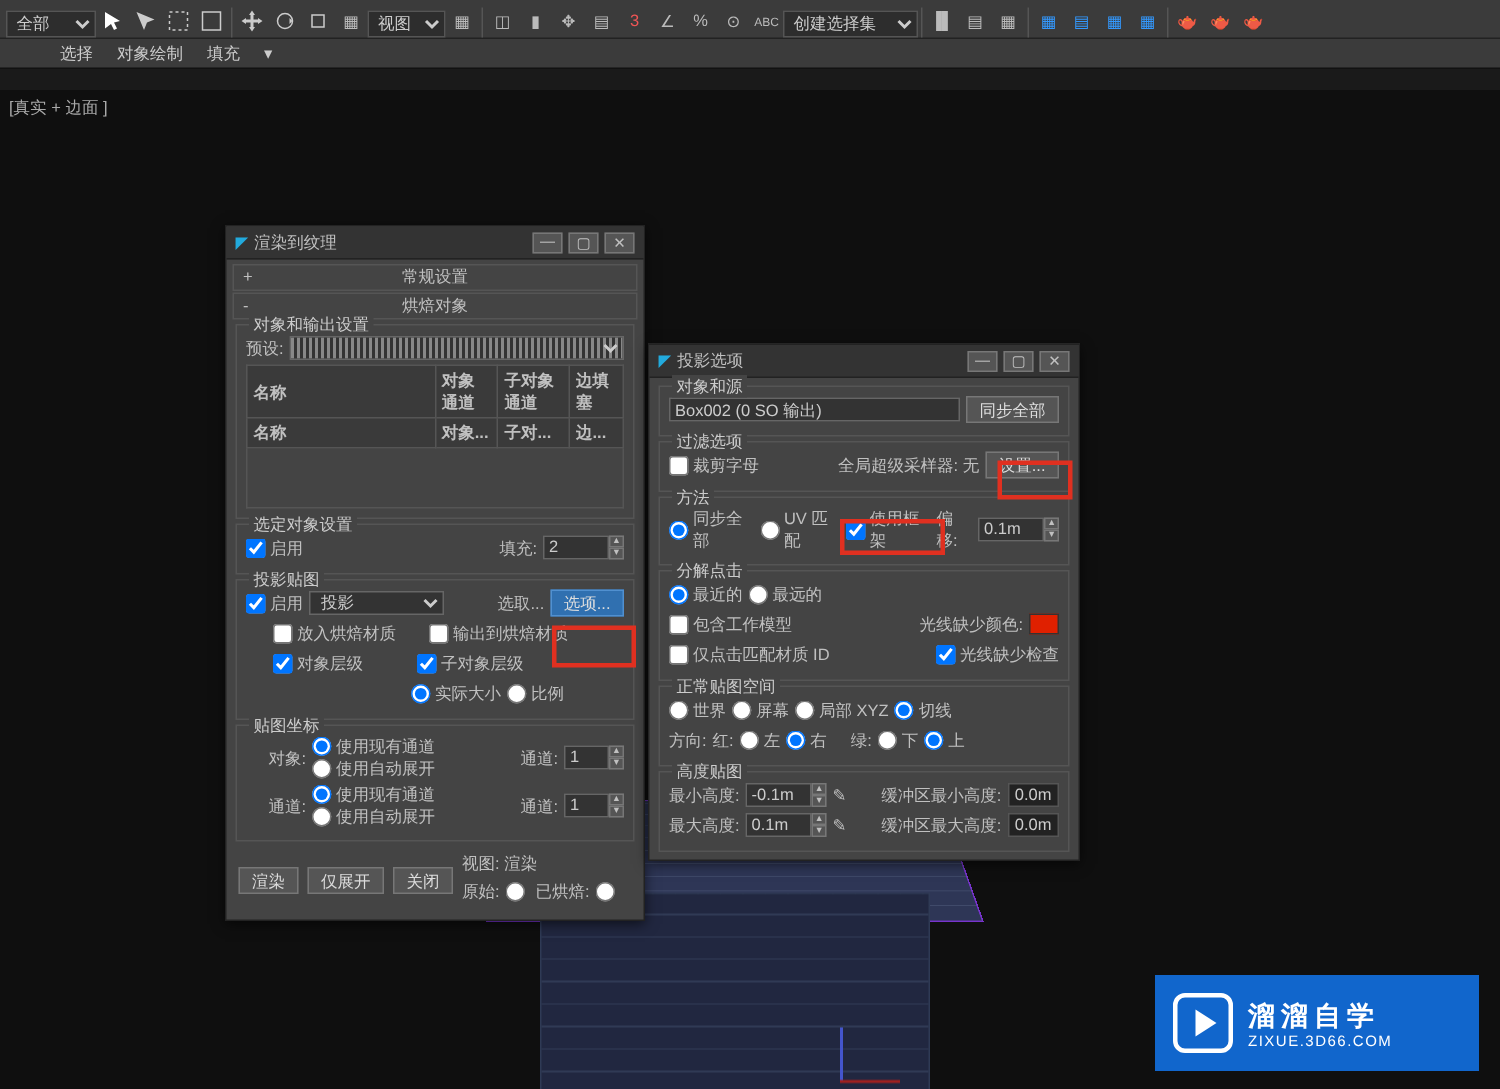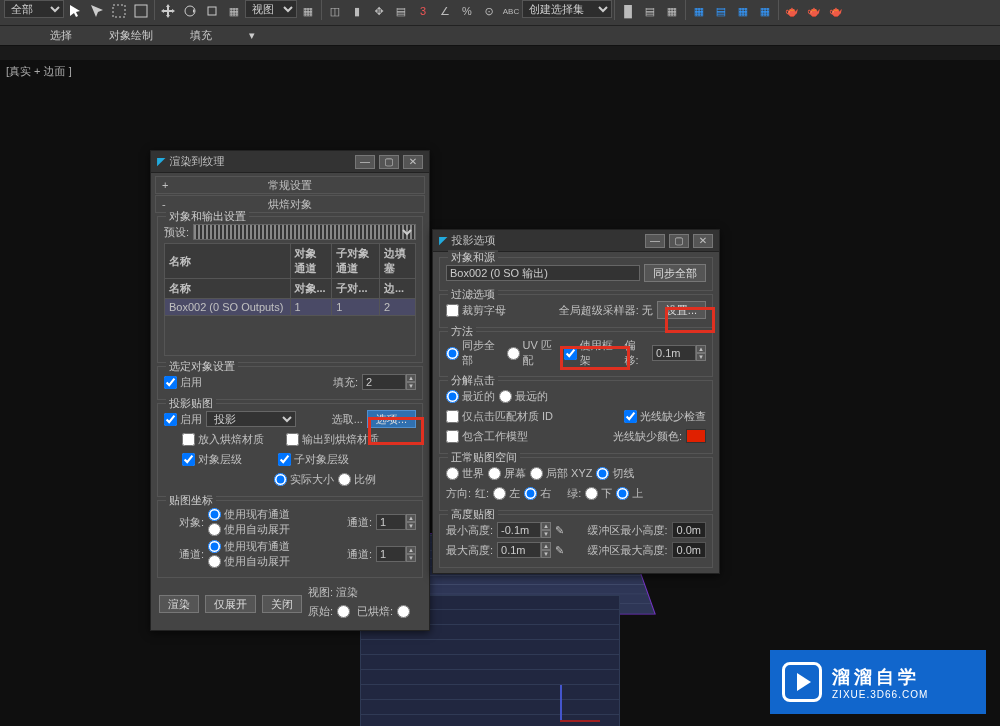--- a/index.html
+++ b/index.html
@@ -1,24 +1,24 @@
 <!DOCTYPE html>
 <html><head>
 <meta charset="utf-8">
 <style>
 * { margin: 0; padding: 0; box-sizing: border-box; font-family: "Microsoft YaHei", sans-serif; font-size: 11px; }
 body { background: #1a1a1a; color: #c0c0c0; width: 1000px; height: 726px; overflow: hidden; position: relative; }
 
 
-.toolbar-row { height: 26px; background: #3b3b3b; display: flex; align-items: flex-start; gap: 0; padding: 0 4px; border-bottom: 1px solid #222; }
+.toolbar-row { height: 26px; background: #3b3b3b; display: flex; align-items: flex-end; gap: 0; padding: 0 4px; border-bottom: 1px solid #222; }
 .tb-sel { background: #2d2d2d; color: #ccc; border: 1px solid #555; height: 18px; font-size: 11px; padding: 0 2px; }
 .tb-icon { width: 22px; height: 22px; display: inline-flex; align-items: center; justify-content: center; color: #bbb; cursor: pointer; }
 .tb-icon svg { width: 16px; height: 16px; }
 .tb-sep { width: 1px; height: 20px; background: #555; margin: 0 2px; }
-.menu-row { height: 20px; background: #3b3b3b; display: flex; align-items: center; gap: 37px; padding-left: 50px; color: #ccc; border-bottom: 1px solid #111; }
+.menu-row { height: 20px; background: #3b3b3b; display: flex; align-items: center; gap: 16px; padding-left: 40px; color: #ccc; border-bottom: 1px solid #111; }
 .status-line { margin: 4px 6px; color: #aaa; font-size: 11px; }
 
 
 .viewport { position: absolute; top: 60px; left: 0; right: 0; bottom: 0; background: #0f0f0f; }
 
 
 .box-3d { position: absolute; left: 330px; top: 470px; width: 320px; height: 240px; }
 .box-top { position: absolute; width: 300px; height: 140px; background: #2e3656; transform: perspective(600px) rotateX(55deg); border: 1px solid #7733cc; top: -30px; left: 10px;
   background-image: repeating-linear-gradient(0deg,#2e3656 0,#2e3656 14px,#404a6a 14px,#404a6a 15px), repeating-linear-gradient(90deg,#2e3656 0,#2e3656 14px,#404a6a 14px,#404a6a 15px);}
 .box-front { position: absolute; width: 260px; height: 150px; background: #212740; left: 30px; top: 65px; border: 1px solid #2f3a55;
@@ -184,26 +184,20 @@
               <th>对象通道</th>
               <th>子对象通道</th>
               <th>边填塞</th>
             </tr>
         <tr class="active">
               <th>名称</th>
               <th>对象...</th>
               <th>子对...</th>
               <th>边...</th>
             </tr>
-        <tr class="active">
-              <td>Box002 (0 SO Outputs)</td>
-              <td>1</td>
-              <td>1</td>
-              <td>2</td>
-            </tr>
         <tr>
               <td colspan="4" style="height:40px"></td>
             </tr>
       </tbody>
         </table>
     </div>
 
     <div class="group">
       <span class="group-lbl">选定对象设置</span>
       <div class="row">
@@ -403,36 +397,36 @@
             <span>最近的</span>
           </label>
         <label>
             <input type="radio" name="hit" style="">
             <span>最远的</span>
           </label>
       </div>
       <div class="row">
         <label>
             <input type="checkbox" style="">
+            <span>包含工作模型</span>
+          </label>
+        <span style="flex:1"></span>
+        <span>光线缺少颜色:</span>
+        <span class="color-swatch"></span>
+      </div>
+      <div class="row">
+        <label>
+            <input type="checkbox" style="">
             <span>仅点击匹配材质 ID</span>
           </label>
         <span style="flex:1"></span>
         <label>
             <input type="checkbox" checked="" style="">
             <span>光线缺少检查</span>
           </label>
-      </div>
-      <div class="row">
-        <label>
-            <input type="checkbox" style="">
-            <span>包含工作模型</span>
-          </label>
-        <span style="flex:1"></span>
-        <span>光线缺少颜色:</span>
-        <span class="color-swatch"></span>
       </div>
     </div>
 
     <div class="group">
       <span class="group-lbl">正常贴图空间</span>
       <div class="row">
         <label>
             <input type="radio" name="ns" style="">
             <span>世界</span>
           </label>

